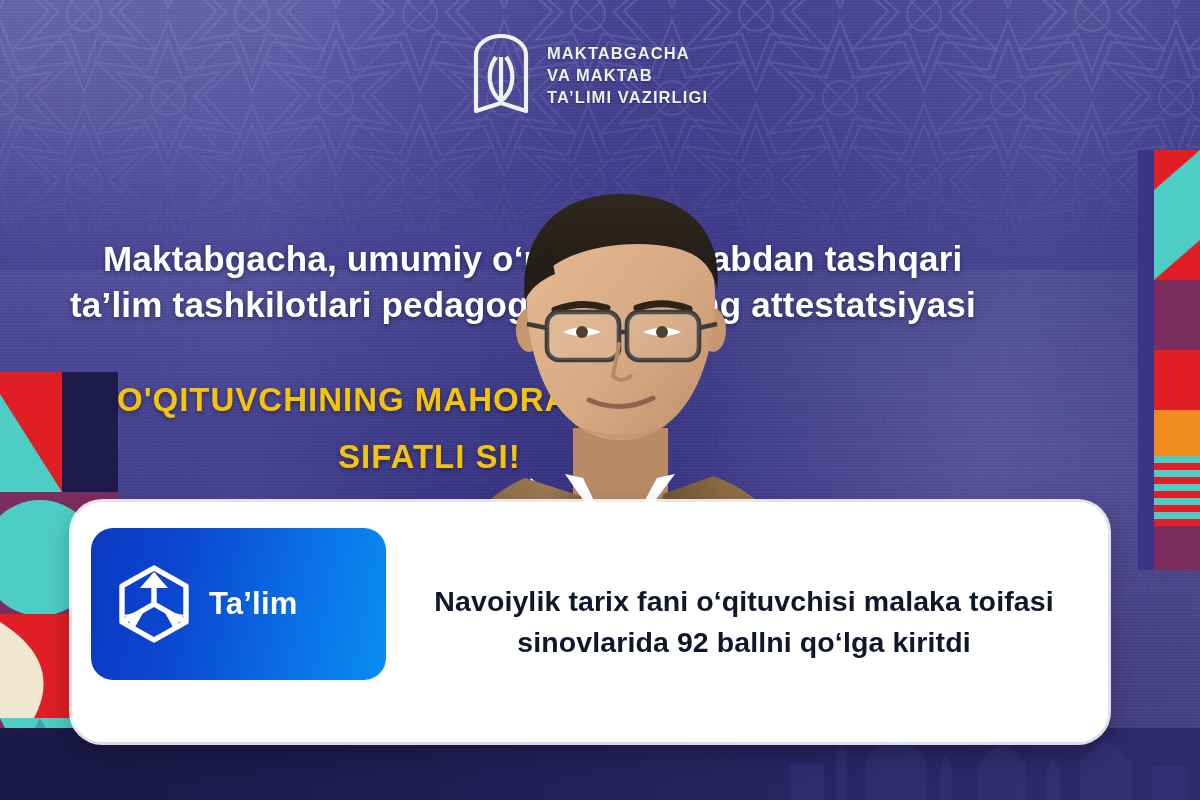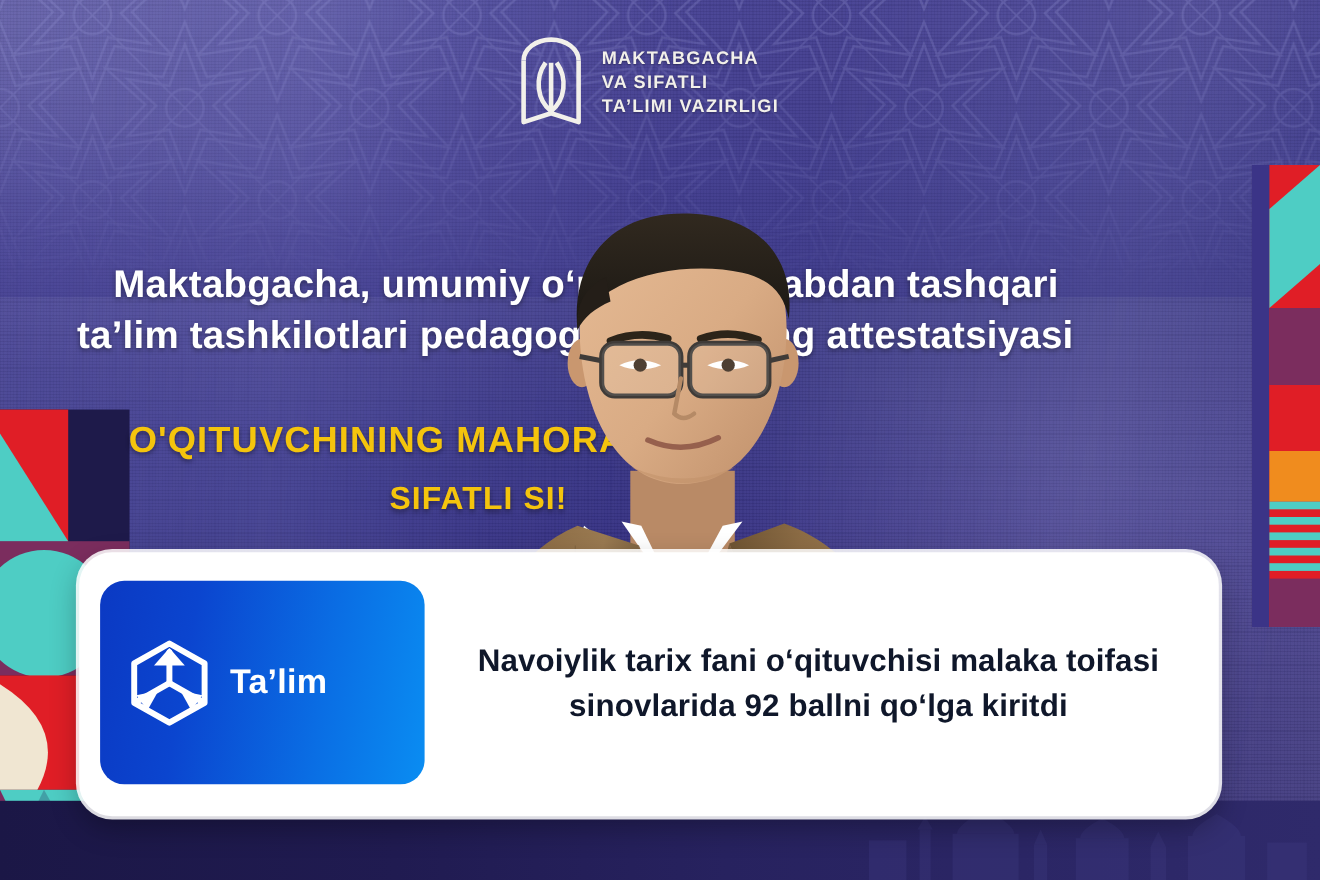--- a/index.html
+++ b/index.html
@@ -44,31 +44,31 @@
      text-shadow:0 1px 2px rgba(0,0,0,.35);}
 
   
   .b-line{position:absolute;color:#ffffff;font-weight:700;letter-spacing:.2px;
     text-shadow:0 2px 5px rgba(0,0,0,.40);white-space:nowrap;}
   .b1{left:103px;top:239px;font-size:35px;}
   .b2{left:70px;top:285px;font-size:35px;}
   .b-yellow{position:absolute;color:#f4c40d;font-weight:700;white-space:nowrap;
     text-shadow:0 2px 5px rgba(0,0,0,.40);letter-spacing:1px;}
   .y1{left:117px;top:381px;font-size:33px;}
-  .y2{left:338px;top:438px;font-size:29px;margin-left:16px;}
+  .y2{left:338px;top:438px;font-size:33px;}
 
   
   .person{position:absolute;left:413px;top:178px;width:440px;height:622px;}
 
   
   .caption-card{position:absolute;left:72px;top:502px;width:1036px;height:240px;
     background:#ffffff;border-radius:30px;border:3px solid #ffffff;
     box-shadow:0 0 0 3px rgba(255,255,255,.85), 0 10px 26px rgba(0,0,0,.30);
     display:flex;align-items:center;box-sizing:border-box;}
-  .badge{position:absolute;left:16px;top:23px;width:295px;height:185px;border-radius:22px;
+  .badge{position:absolute;left:16px;top:23px;width:295px;height:152px;border-radius:22px;
     background:linear-gradient(100deg,#0b39c3 0%,#0b45cf 28%,#0a6ee4 68%,#0a8df2 100%);
     display:flex;align-items:center;gap:14px;padding-left:22px;box-sizing:border-box;}
   .badge-icon{width:82px;height:82px;flex:none;}
   .badge-text{color:#ffffff;font-size:31px;font-weight:600;line-height:1.18;letter-spacing:.2px;}
   .headline{position:absolute;left:330px;right:22px;top:0;height:100%;
     display:flex;align-items:center;justify-content:center;text-align:center;}
   .headline span{color:#0f172a;font-weight:700;font-size:28.5px;line-height:1.45;letter-spacing:.1px;}
 </style>
 </head>
 <body>
@@ -166,21 +166,21 @@
           <path d="M6,22 L6,78 L31,70 L56,78 L56,22"></path>
           <path d="M6,22 A25,19 0 0 1 56,22"></path>
           <path d="M31,70 L31,24"></path>
           <path d="M31,68 C18,58 16,38 26,24"></path>
           <path d="M31,68 C44,58 46,38 36,24"></path>
         </g>
       </svg>
     </span>
     <span class="mtext">
       <div>MAKTABGACHA</div>
-      <div>VA SIFATLI</div>
+      <div>VA MAKTAB</div>
       <div>TA’LIMI VAZIRLIGI</div>
     </span>
   </div>
 
   <div class="b-line b1">Maktabgacha, umumiy o‘rta va maktabdan tashqari</div>
   <div class="b-line b2">ta’lim tashkilotlari pedagog kadrlarining attestatsiyasi</div>
   <div class="b-yellow y1">O'QITUVCHINING                    MAHORATI –</div>
   <div class="b-yellow y2">SIFATLI                SI!</div>
 
   <div class="person">

